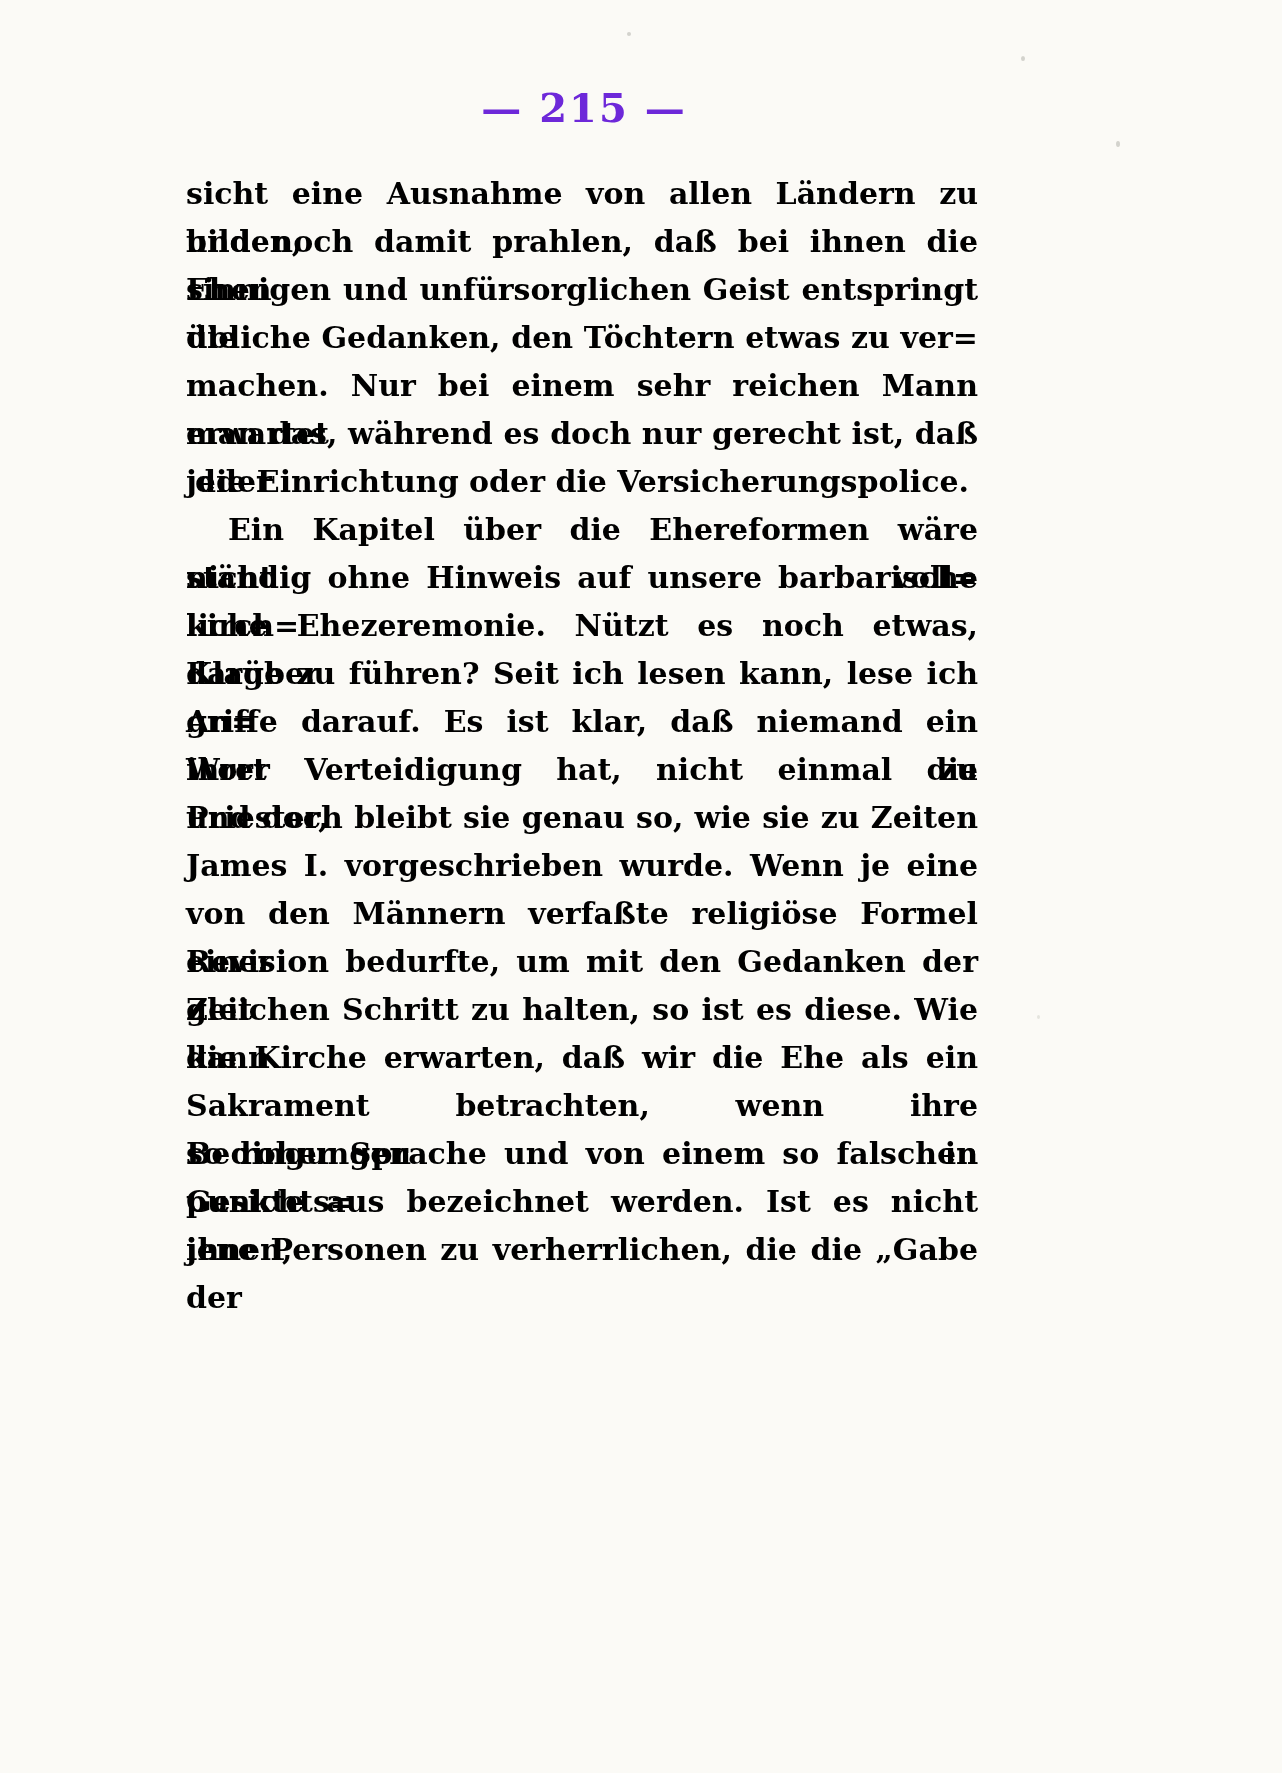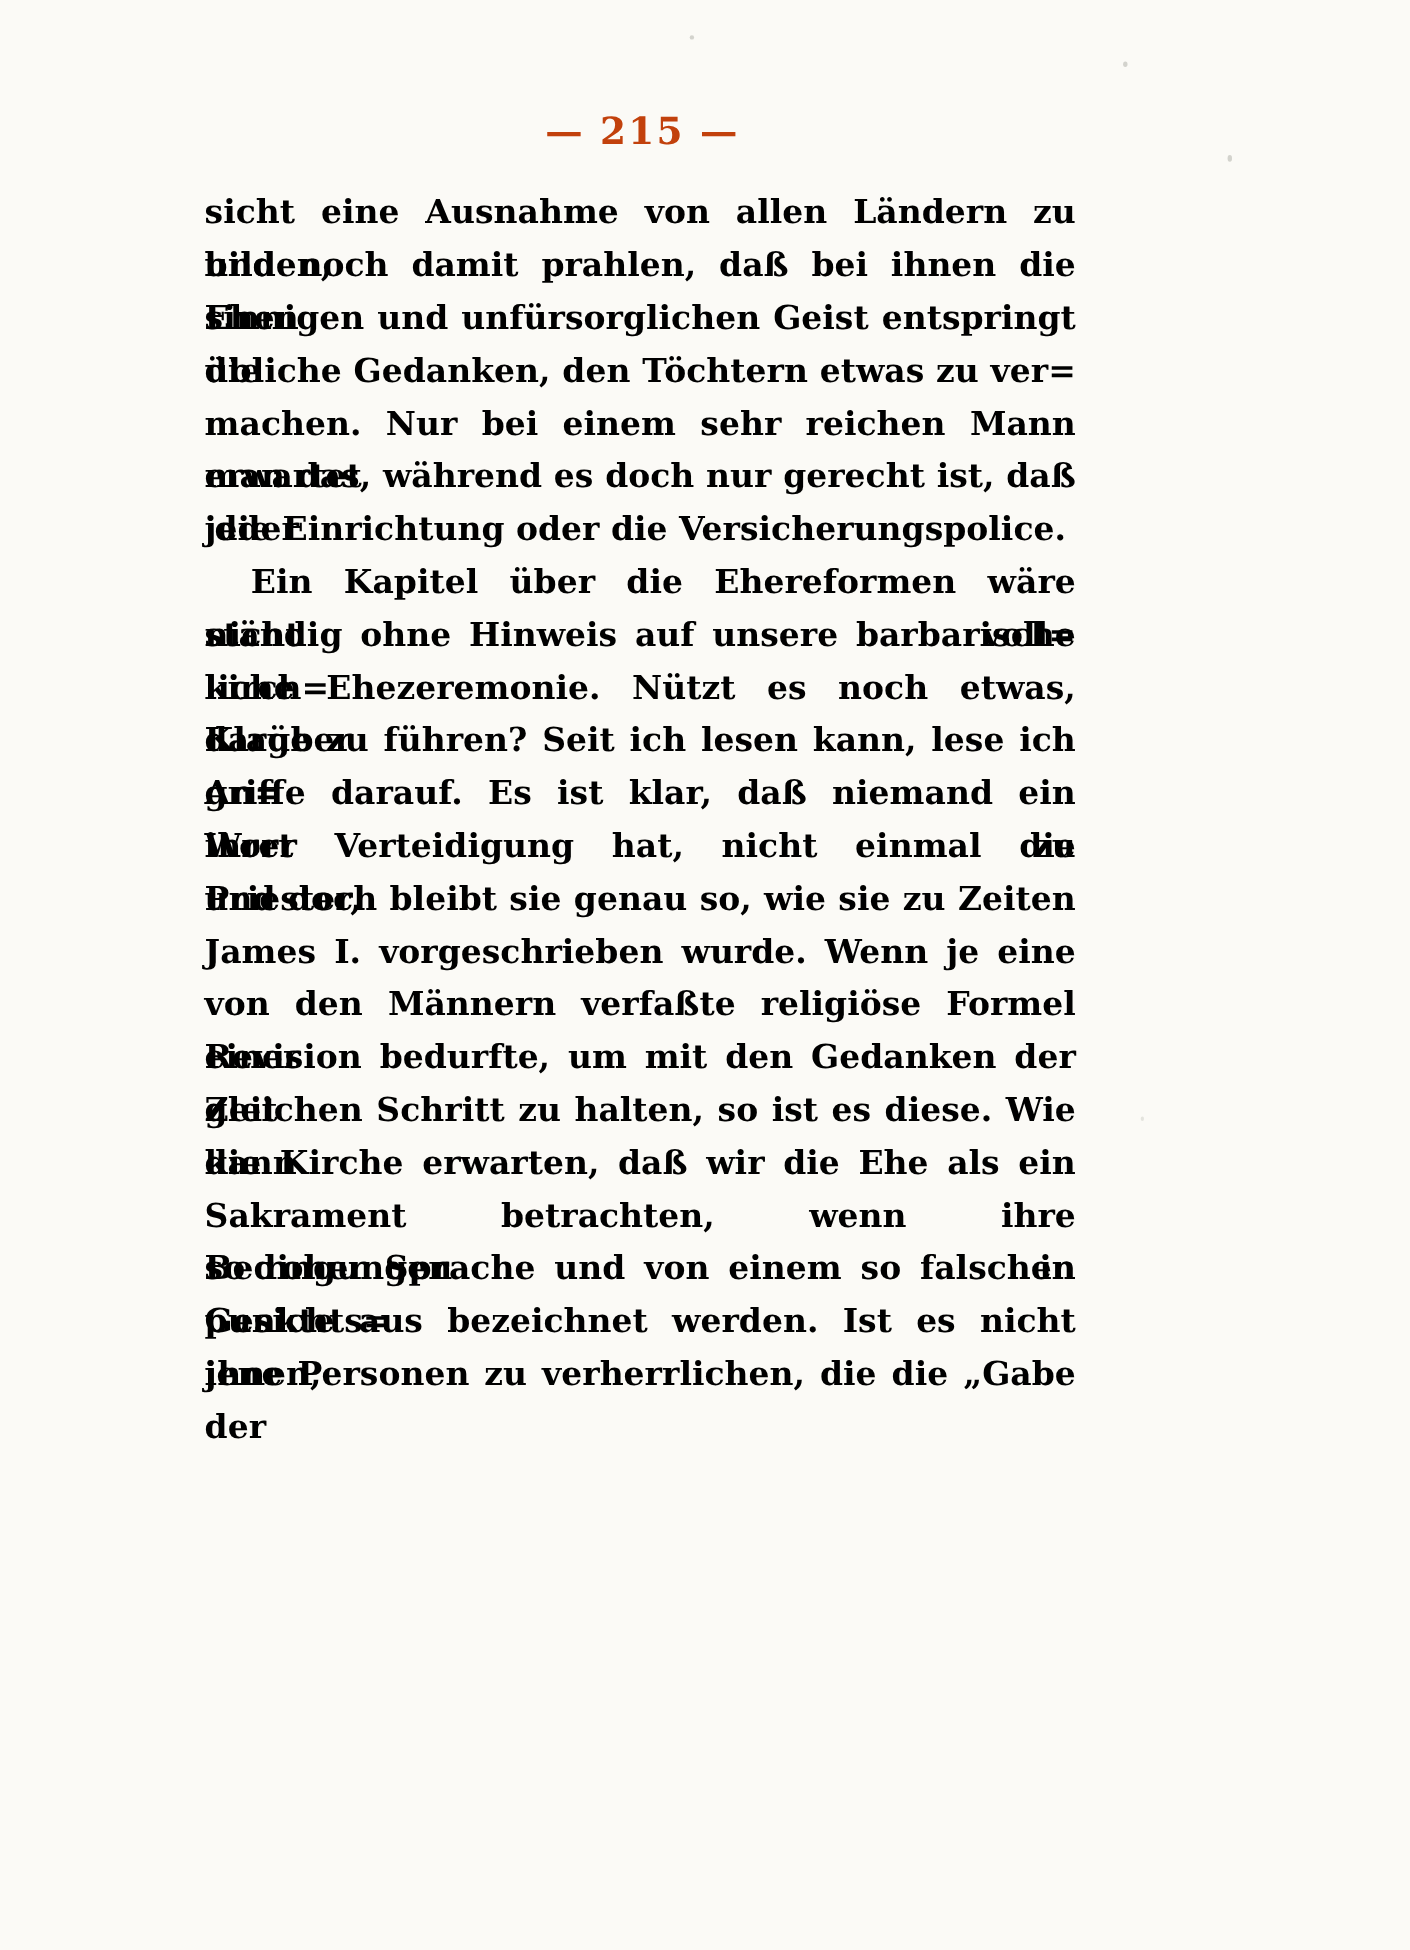--- a/index.html
+++ b/index.html
@@ -14,28 +14,28 @@
     font-family: "DejaVu Serif", "Liberation Serif", serif;
     color: #181410;
     overflow: hidden;
   }
   .page {
     position: absolute;
     inset: 0;
   }
   .page-number {
     position: absolute;
-    top: 100px;
+    top: 84px;
     left: 188px;
     width: 792px;
     text-align: center;
-    font-size: 34px;
+    font-size: 40px;
     font-weight: 700;
     letter-spacing: 2px;
-    color: #c2410c;
+    color: #6d28d9;
   }
   .text-block {
     position: absolute;
     top: 170px;
     left: 186px;
     width: 792px;
     font-size: 30px;
     font-weight: 700;
     line-height: 48px;
     color: #000000;

